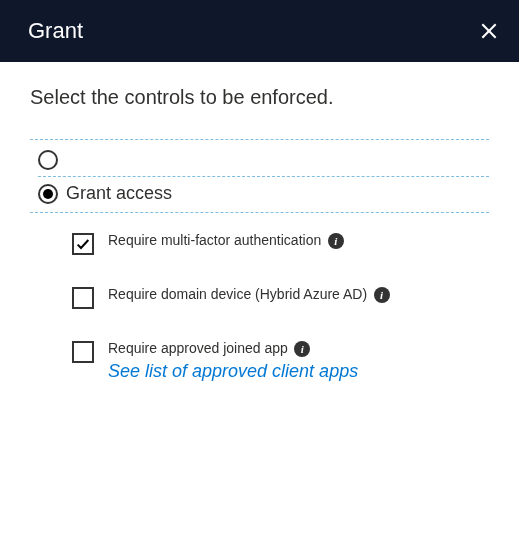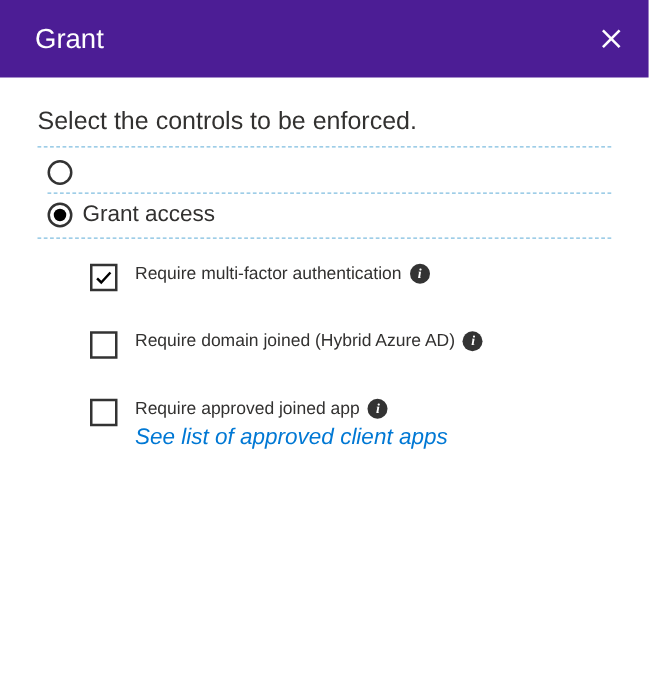--- a/index.html
+++ b/index.html
@@ -5,21 +5,21 @@
     * { box-sizing: border-box; margin: 0; padding: 0; }
     body {
       font-family: "Segoe UI", -apple-system, sans-serif;
       width: 519px;
       height: 539px;
       background: #fff;
       color: #333;
       overflow: hidden;
     }
     .header {
-      background: #4c1d95;
+      background: #0f172a;
       color: #fff;
       height: 62px;
       display: flex;
       align-items: center;
       justify-content: space-between;
       padding: 0 20px 0 28px;
     }
     .header-title {
       font-size: 22px;
       font-weight: 400;
@@ -30,21 +30,21 @@
       display: flex;
       align-items: center;
     }
     .close-btn svg { width: 20px; height: 20px; }
     .body {
       padding: 24px 30px 0 30px;
     }
     .intro {
       font-size: 20px;
       color: #323130;
-      margin-bottom: 8px;
+      margin-bottom: 30px;
     }
     .radio-group {
       border-top: 1px dashed #7fbde0;
       border-bottom: 1px dashed #7fbde0;
       padding: 6px 0 4px 8px;
     }
     .radio-row {
       display: flex;
       align-items: center;
       gap: 8px;
@@ -171,21 +171,21 @@
         <span class="info-icon">i</span>
       </span>
     </div>
 
 
     <div class="checkbox-row">
       <span class="checkbox-box">
         
       </span>
       <span class="checkbox-label-wrap">
-        <span class="checkbox-label">Require domain joined (Hybrid Azure AD)</span>
+        <span class="checkbox-label">Require domain device (Hybrid Azure AD)</span>
         <span class="info-icon">i</span>
       </span>
     </div>
 
     <div class="checkbox-row">
       <span class="checkbox-box">
         
       </span>
       <span class="checkbox-label-wrap">
         <span class="checkbox-label">Require approved joined app</span>

